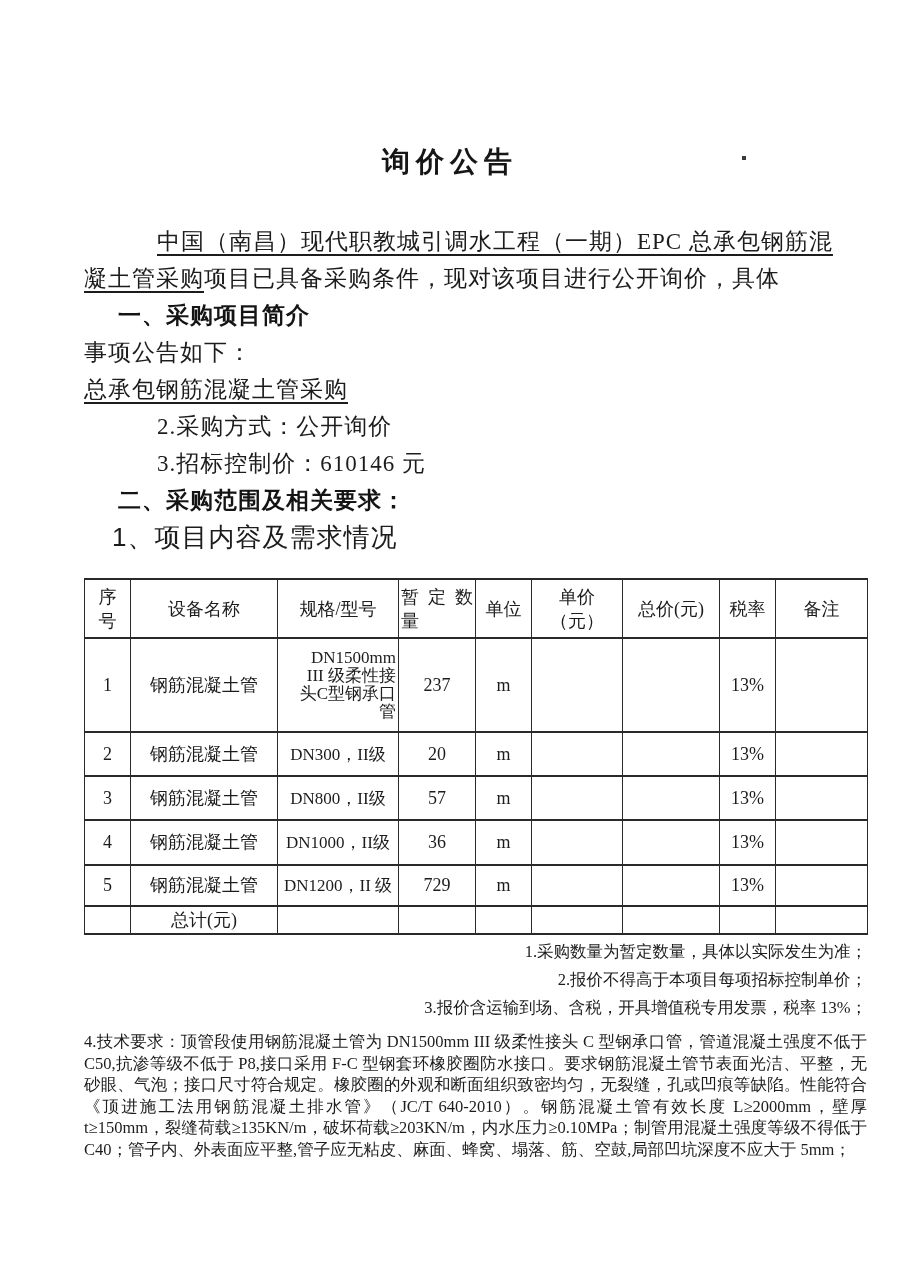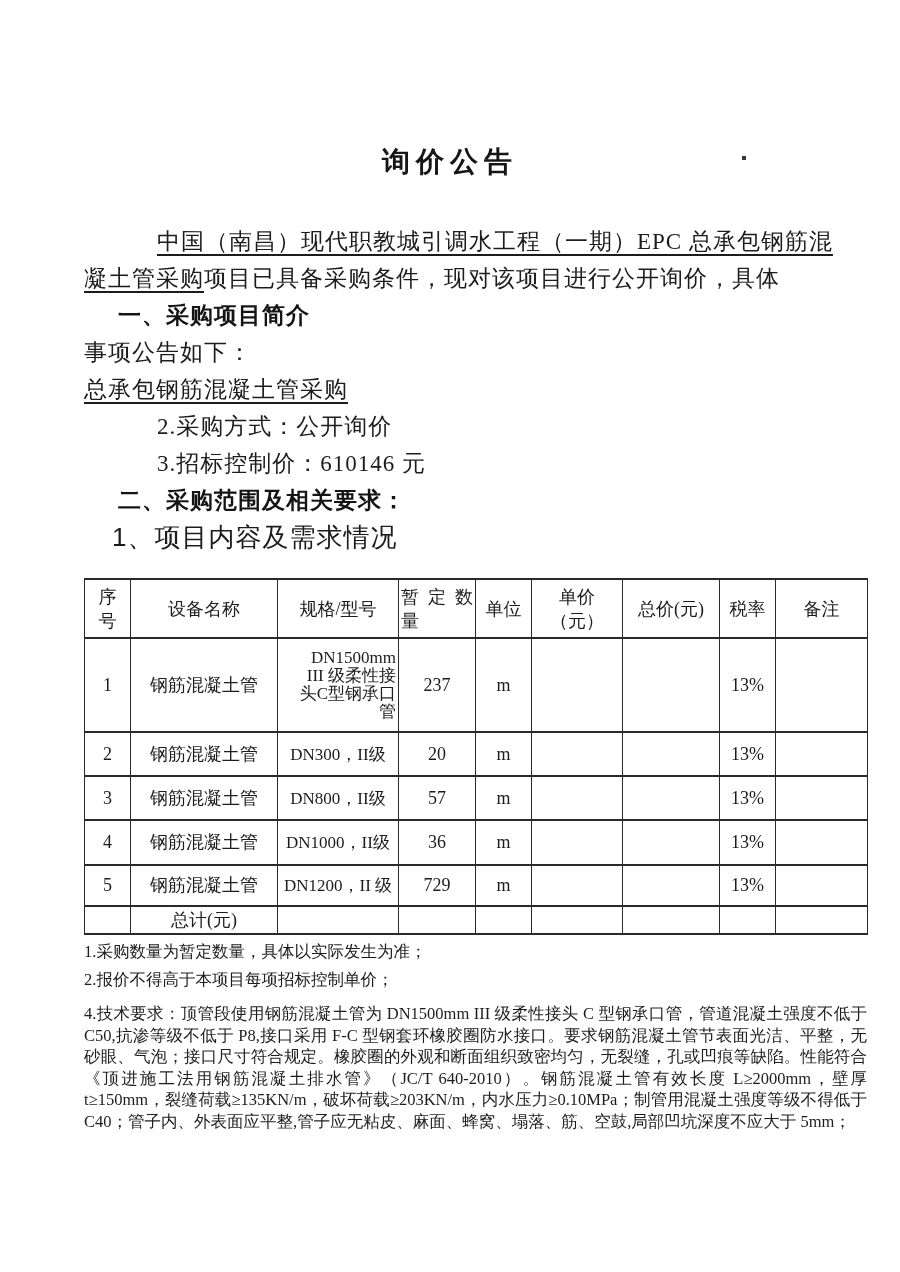--- a/index.html
+++ b/index.html
@@ -62,21 +62,21 @@
   tr.r-total { height: 28px; }
   .preline { white-space: pre-line; }
   td.spec { font-size: 17px; }
   td.spec.preline { line-height: 18px; text-align: right; }
   th.qty-h { text-align: justify; text-align-last: justify; padding: 1px 6px; margin-top: 33px; }
 
   .notes {
     position: absolute; left: 84px; top: 938px; width: 783px;
     font-size: 16.5px; color: #1c1c1c;
   }
-  .note-line { height: 28px; line-height: 28px; white-space: nowrap; }
+  .note-line { height: 28px; line-height: 28px; white-space: nowrap; text-align: right; }
   .note-para { line-height: 21.6px; text-align: justify; margin-top: 9px; }
 </style>
 </head>
 <body>
 
 <div class="page">
 
   <div class="doc-title">询价公告</div>
   <div class="stray-dot"></div>
 
@@ -195,16 +195,17 @@
         <td></td>
         <td></td>
         <td class="last"></td>
       </tr>
     </tbody>
   </table>
 
   <div class="notes">
     <div class="note-line">1.采购数量为暂定数量，具体以实际发生为准；</div>
     <div class="note-line">2.报价不得高于本项目每项招标控制单价；</div>
+    <div class="note-line">3.报价含运输到场、含税，开具增值税专用发票，税率 13%；</div>
     <div class="note-para">4.技术要求：顶管段使用钢筋混凝土管为 DN1500mm III 级柔性接头 C 型钢承口管，管道混凝土强度不低于 C50,抗渗等级不低于 P8,接口采用 F-C 型钢套环橡胶圈防水接口。要求钢筋混凝土管节表面光洁、平整，无砂眼、气泡；接口尺寸符合规定。橡胶圈的外观和断面组织致密均匀，无裂缝，孔或凹痕等缺陷。性能符合《顶进施工法用钢筋混凝土排水管》（JC/T 640-2010）。钢筋混凝土管有效长度 L≥2000mm，壁厚 t≥150mm，裂缝荷载≥135KN/m，破坏荷载≥203KN/m，内水压力≥0.10MPa；制管用混凝土强度等级不得低于 C40；管子内、外表面应平整,管子应无粘皮、麻面、蜂窝、塌落、筋、空鼓,局部凹坑深度不应大于 5mm；</div>
   </div>
 
 </div>
 
 </body></html>

